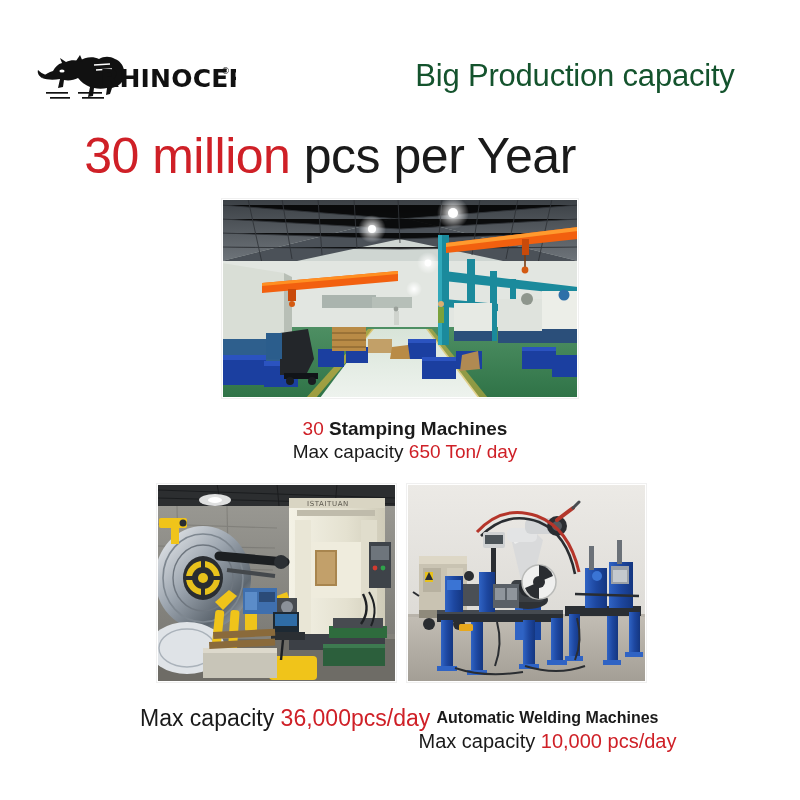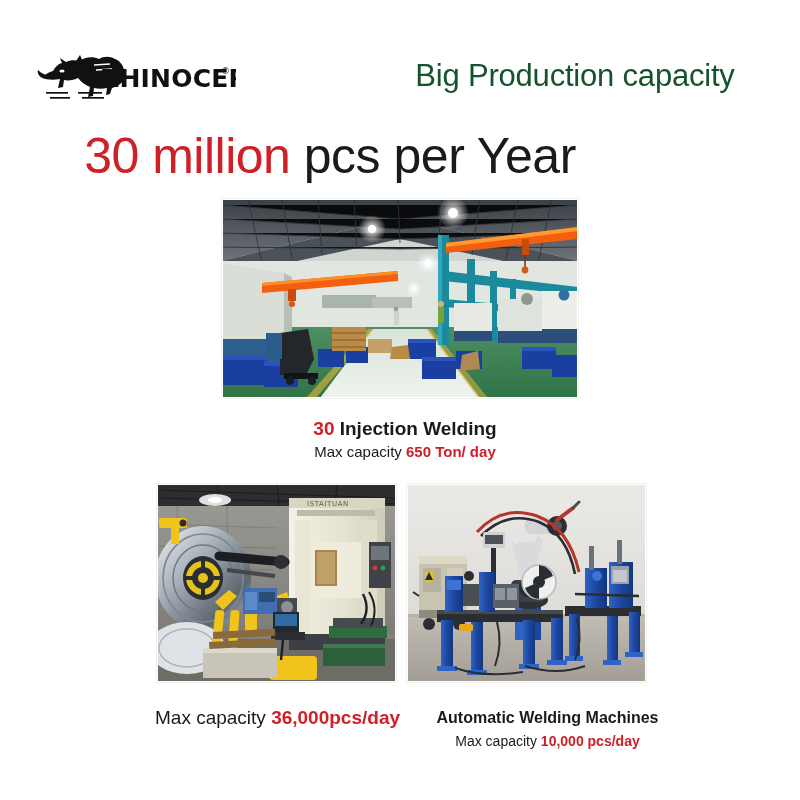--- a/index.html
+++ b/index.html
@@ -98,40 +98,40 @@
   .caption .cap-line2 {
     font-size: 18px;
     line-height: 24px;
     white-space: nowrap;
     color: #1a1a1a;
     font-weight: 400;
   }
   .caption .cap-line1 .num,
   .caption .cap-line2 .num {
     color: #cf2027;
-    font-weight: bold;
+    font-weight: normal;
   }
 
   #caption-injection {
     left: 205px; top: 417px; width: 400px;
   }
   #caption-injection .cap-line1 { font-size: 19px; }
-  #caption-injection .cap-line2 { font-size: 15px; }
+  #caption-injection .cap-line2 { font-size: 19px; }
 
   #caption-stamping {
     left: 140px; top: 706px; width: 275px;
   }
   #caption-stamping .cap-line1 { font-size: 16px; }
-  #caption-stamping .cap-line2 { font-size: 19px; }
+  #caption-stamping .cap-line2 { font-size: 23px; }
 
   #caption-welding {
     left: 410px; top: 706px; width: 275px;
   }
   #caption-welding .cap-line1 { font-size: 16px; }
-  #caption-welding .cap-line2 { font-size: 14px; }
+  #caption-welding .cap-line2 { font-size: 20px; }
 
   .logo-text {
     font-family: "DejaVu Sans", sans-serif;
   }
 </style>
 </head>
 <body>
 
 <div class="page">
 
@@ -310,21 +310,21 @@
       <circle cx="174" cy="110" r="2.4" fill="#9aa09a"></circle>
       <rect x="216" y="108" width="6" height="16" fill="#7aa23c"></rect>
       <circle cx="219" cy="105" r="3" fill="#dcae70"></circle>
 
       <rect x="0.5" y="0.5" width="355" height="198" fill="none" stroke="#ffffff" stroke-width="1"></rect>
     </svg>
   </div>
 
   <div class="caption" id="caption-injection">
     <div class="cap-line1">
-      <span class="num">30</span><span> Injection Welding</span>
+      <span class="num">30</span><span> Stamping Machines</span>
     </div>
     <div class="cap-line2">
       <span>Max capacity </span><span class="num">650 Ton/ day</span>
     </div>
   </div>
 
   <div class="photo" id="photo-stamping">
     <svg viewBox="0 0 239 198" preserveAspectRatio="none" xmlns="http://www.w3.org/2000/svg">
       <defs>
         <linearGradient id="coilG" x1="0" y1="0" x2="1" y2="1">

